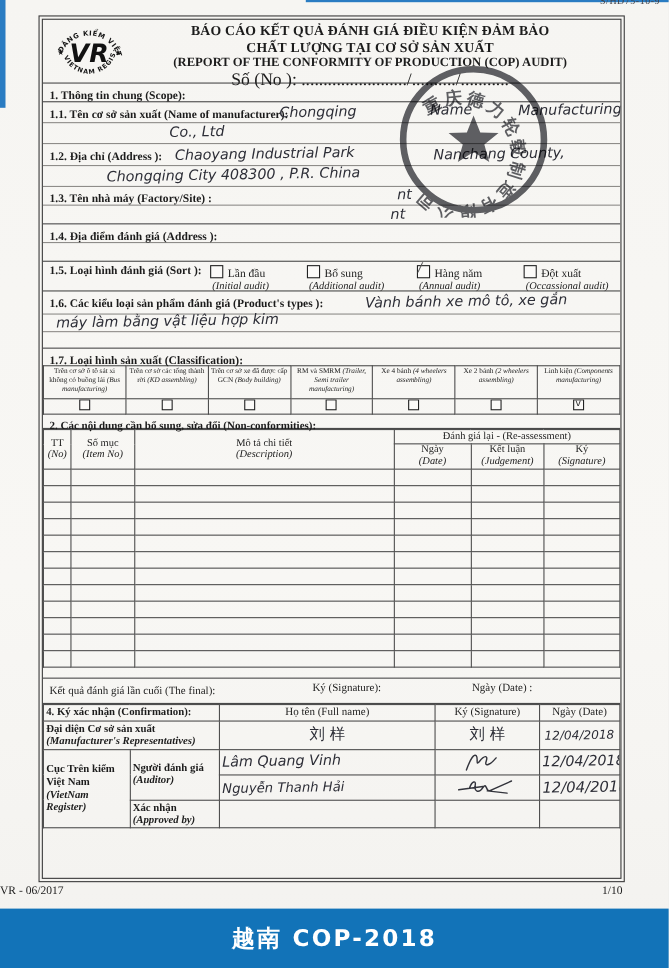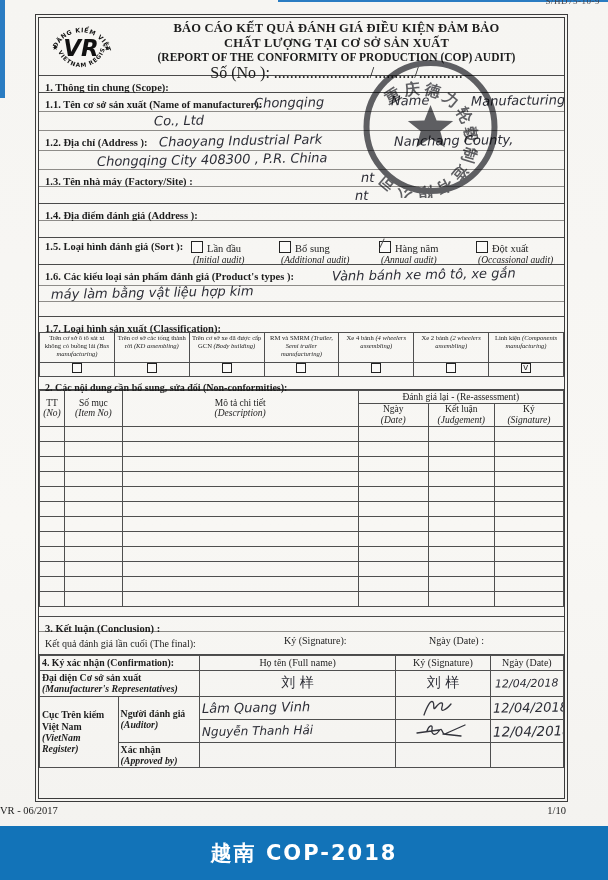--- a/index.html
+++ b/index.html
@@ -308,23 +308,20 @@
                 <td></td>
                 <td></td>
                 <td></td>
                 <td></td>
               </tr>
       </tbody>
           </table>
     </div>
     <div class="row bd" style="height:10px;"></div>
 
-    <div class="row bl" style="height:15px;">
-      <span class="lbl">3. Kết luận (Conclusion) :</span>
-    </div>
     <div class="row bd" style="height:23px;">
       <span style="font-size:10px;">Kết quả đánh giá lần cuối (The final):</span>
       <span class="abs" style="left:245px;top:3px;font-size:10px;">Ký (Signature):</span>
       <span class="abs" style="left:390px;top:3px;font-size:10px;">Ngày (Date) :</span>
     </div>
 
     <div>
       <table class="s4-table" style="height:112px;">
         <colgroup>
           <col style="width:15%">

